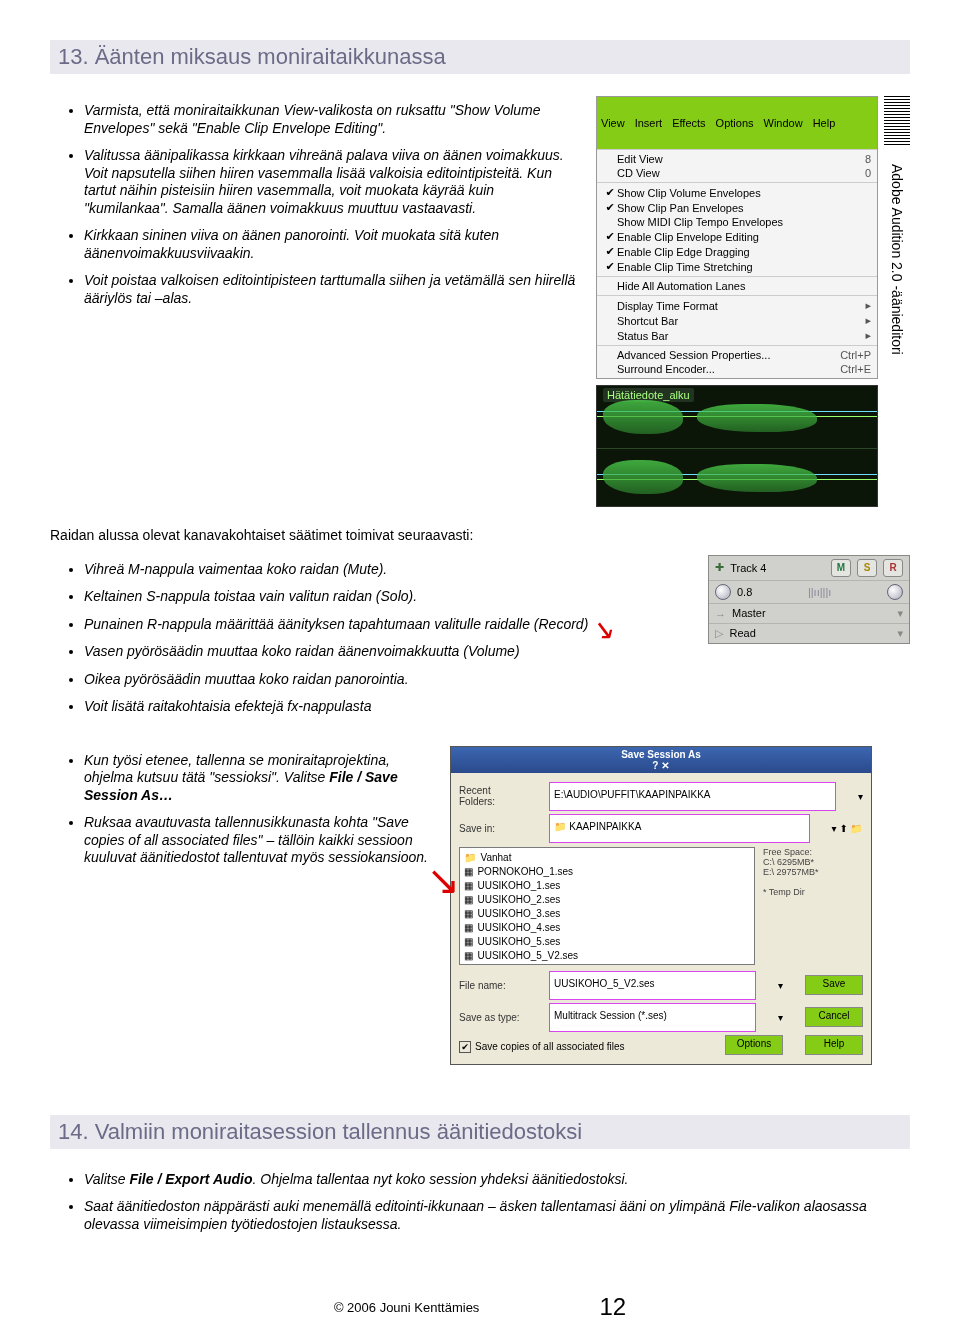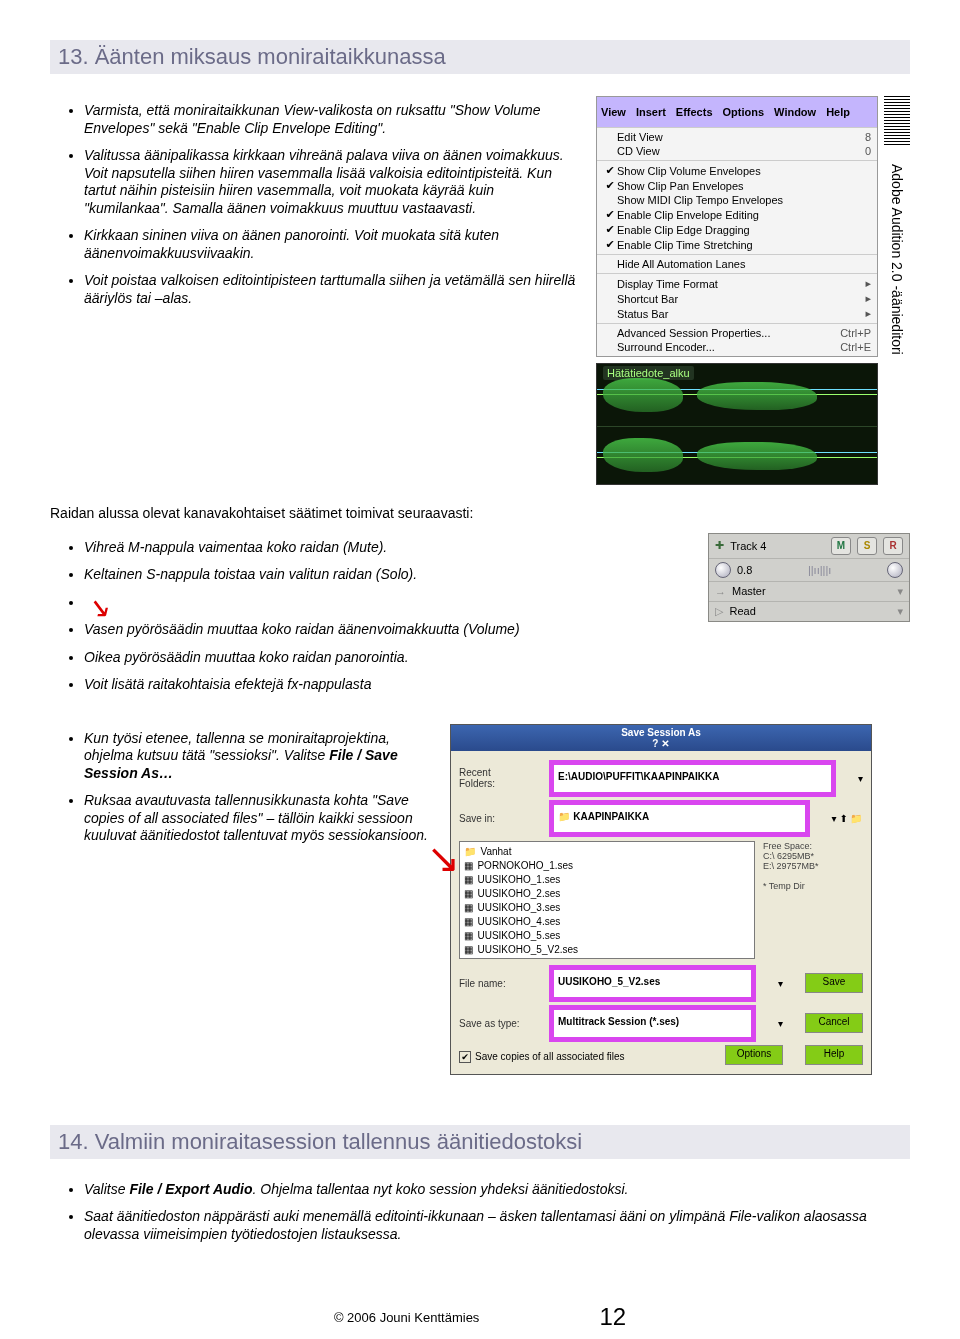--- a/index.html
+++ b/index.html
@@ -50,25 +50,24 @@
     white-space: nowrap;
   }
   .menu-shot {
     width: 280px;
     font-size: 11px;
     background: #f4f4f4;
     border: 1px solid #999;
     font-family: Tahoma, Arial, sans-serif;
   }
   .menu-bar {
-    background: #c4b5fd;
-    padding: 9px 4px;
+    background: #84cc16;
+    padding: 20px 4px;
     display: flex;
     gap: 10px;
-    font-weight: bold;
   }
   .menu-section {
     padding: 2px 0;
     border-top: 1px solid #ccc;
   }
   .menu-item {
     display: flex;
     align-items: center;
     padding: 1px 6px;
   }
@@ -196,26 +195,25 @@
   .sd-row {
     display:flex;
     align-items:center;
     gap:22px;
     margin: 3px 0;
   }
   .sd-row label { width: 68px; color:#333;}
   .sd-row .field {
     flex:1;
     background:#fff;
-    border:5px solid #d946ef;
+    border:1px solid #d946ef;
     height:15px;
     padding:6px 4px;
     overflow:hidden;
     white-space:nowrap;
-    font-weight:bold;
   }
   .sd-btn {
     width:56px;
     height:18px;
     background:#84cc16;
     border:1px solid #888;
     text-align:center;
     line-height:16px;
   }
   .sd-list {
@@ -386,21 +384,21 @@
   </div>
 </div>
 
 <p class="para">Raidan alussa olevat kanavakohtaiset säätimet toimivat seuraavasti:</p>
 
 <div class="row">
   <div class="col-text">
     <ul class="bullets">
       <li>Vihreä M-nappula vaimentaa koko raidan (Mute).</li>
       <li>Keltainen S-nappula toistaa vain valitun raidan (Solo).</li>
-      <li><span class="arrow-red" style="position:absolute; margin-left:2px; margin-top:-4px;">↘</span></li>
+      <li><span>Punainen R-nappula määrittää äänityksen tapahtumaan valitulle raidalle (Record)</span><span class="arrow-red" style="position:absolute; margin-left:2px; margin-top:-4px;">↘</span></li>
       <li>Vasen pyörösäädin muuttaa koko raidan äänenvoimakkuutta (Volume)</li>
       <li>Oikea pyörösäädin muuttaa koko raidan panorointia.</li>
       <li>Voit lisätä raitakohtaisia efektejä fx-nappulasta</li>
     </ul>
   </div>
 
   <div>
     <div class="track-panel">
       <div class="tp-row">
         <span style="color:#3a6b3a;">✚</span>

